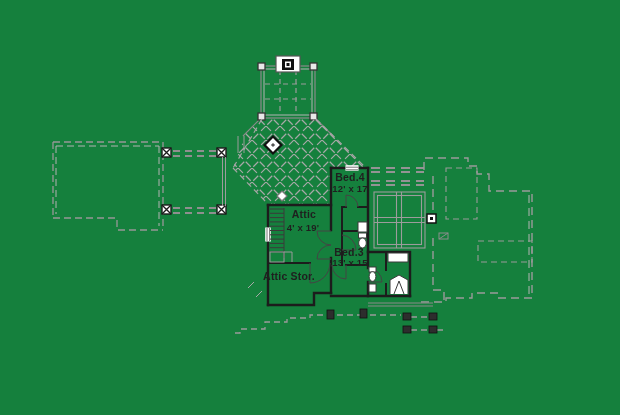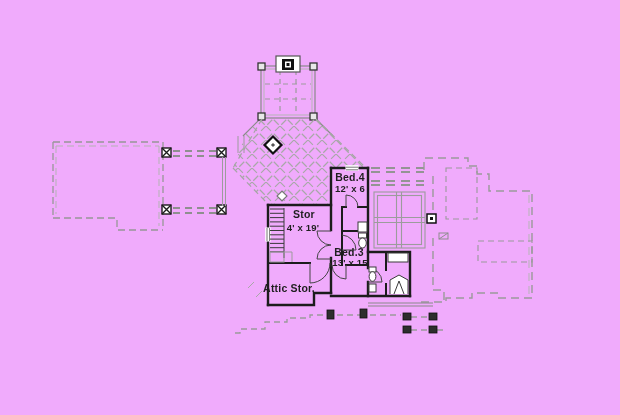--- a/index.html
+++ b/index.html
@@ -1,16 +1,16 @@
 <!DOCTYPE html>
 <html><head>
 <meta charset="utf-8">
 <style>
   html,body{margin:0;padding:0;background:#fff;}
-  .canvas{position:relative;width:620px;height:415px;background:#f0abfc;overflow:hidden;
+  .canvas{position:relative;width:620px;height:415px;background:#15803d;overflow:hidden;
           font-family:"Liberation Sans",sans-serif;}
   .plan-svg{position:absolute;left:0;top:0;}
   .room-label{position:absolute;transform:translate(-50%,-50%);color:#1f1f1f;
               font-weight:bold;white-space:nowrap;text-align:center;line-height:1;}
   .room-name{font-size:10.5px;letter-spacing:.2px;}
   .room-dims{font-size:9.5px;letter-spacing:.2px;}
 </style>
 </head>
 <body>
 
@@ -181,31 +181,31 @@
     <rect x="403" y="326" width="8" height="7"></rect>
     <rect x="429" y="313" width="8" height="7"></rect>
     <rect x="429" y="326" width="8" height="7"></rect>
   </g>
 </svg>
 
 <div class="room-label" style="left:350px;top:177px">
   <div class="room-name">Bed.4</div>
 </div>
 <div class="room-label" style="left:350px;top:189px">
-  <div class="room-dims">12' x 6</div>
+  <div class="room-dims">12' x 17</div>
 </div>
 
 <div class="room-label" style="left:304px;top:214px">
-  <div class="room-name">Stor</div>
+  <div class="room-name">Attic</div>
 </div>
 <div class="room-label" style="left:303px;top:228px">
   <div class="room-dims">4' x 19'</div>
 </div>
 
-<div class="room-label" style="left:289px;top:288px">
+<div class="room-label" style="left:289px;top:276px">
   <div class="room-name">Attic Stor.</div>
 </div>
 
 <div class="room-label" style="left:349px;top:252px">
   <div class="room-name">Bed.3</div>
 </div>
 <div class="room-label" style="left:350px;top:263px">
   <div class="room-dims">13' x 15</div>
 </div>
 

